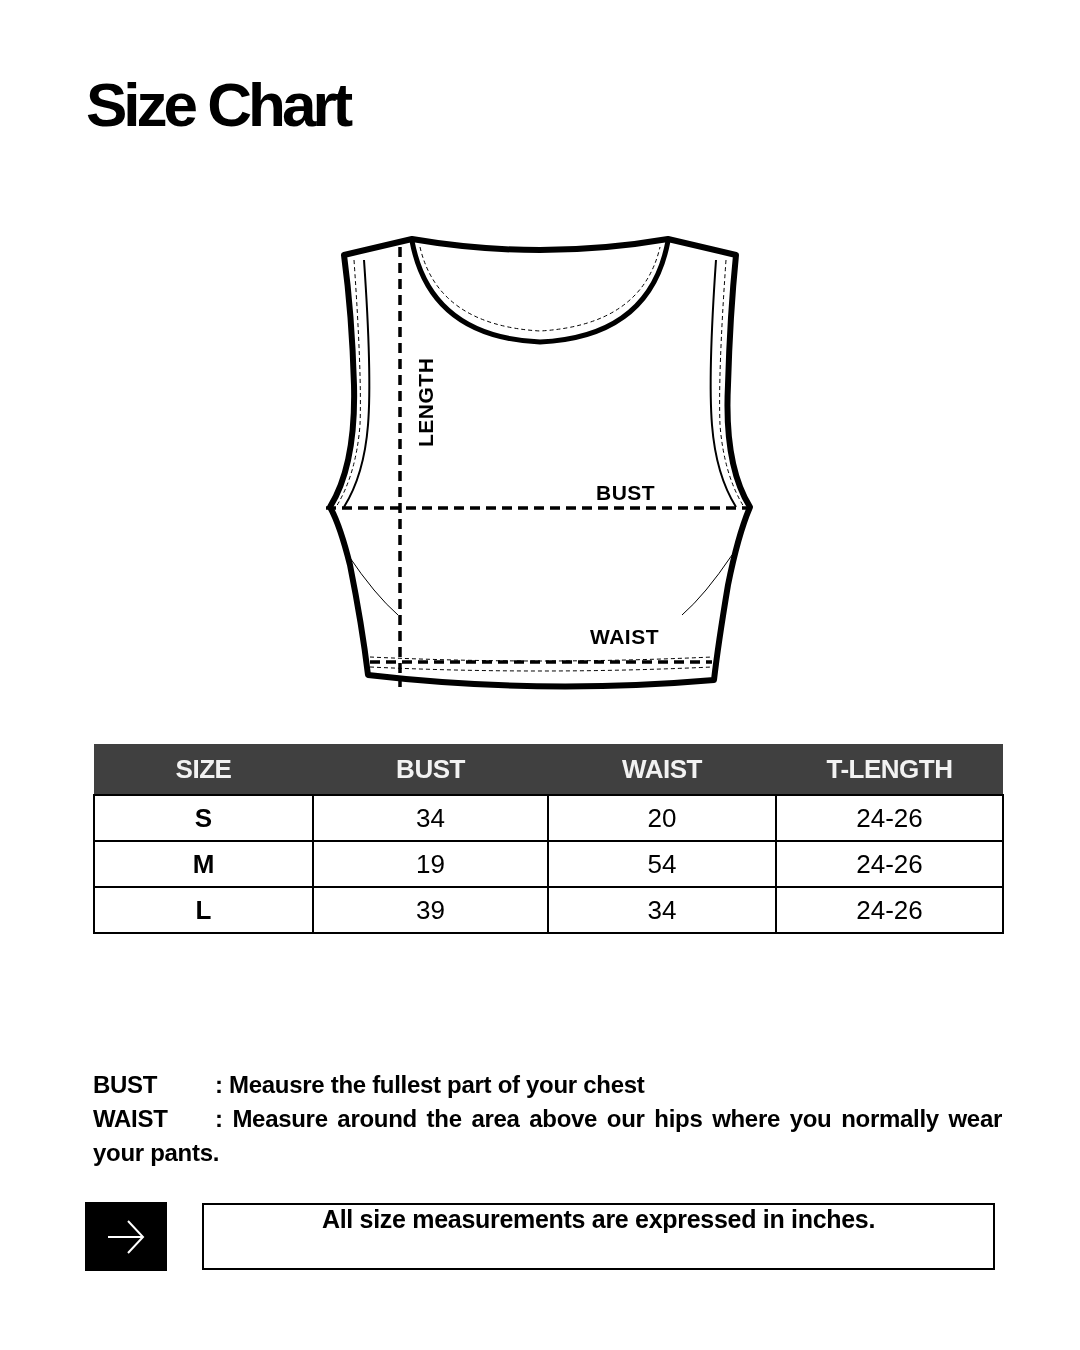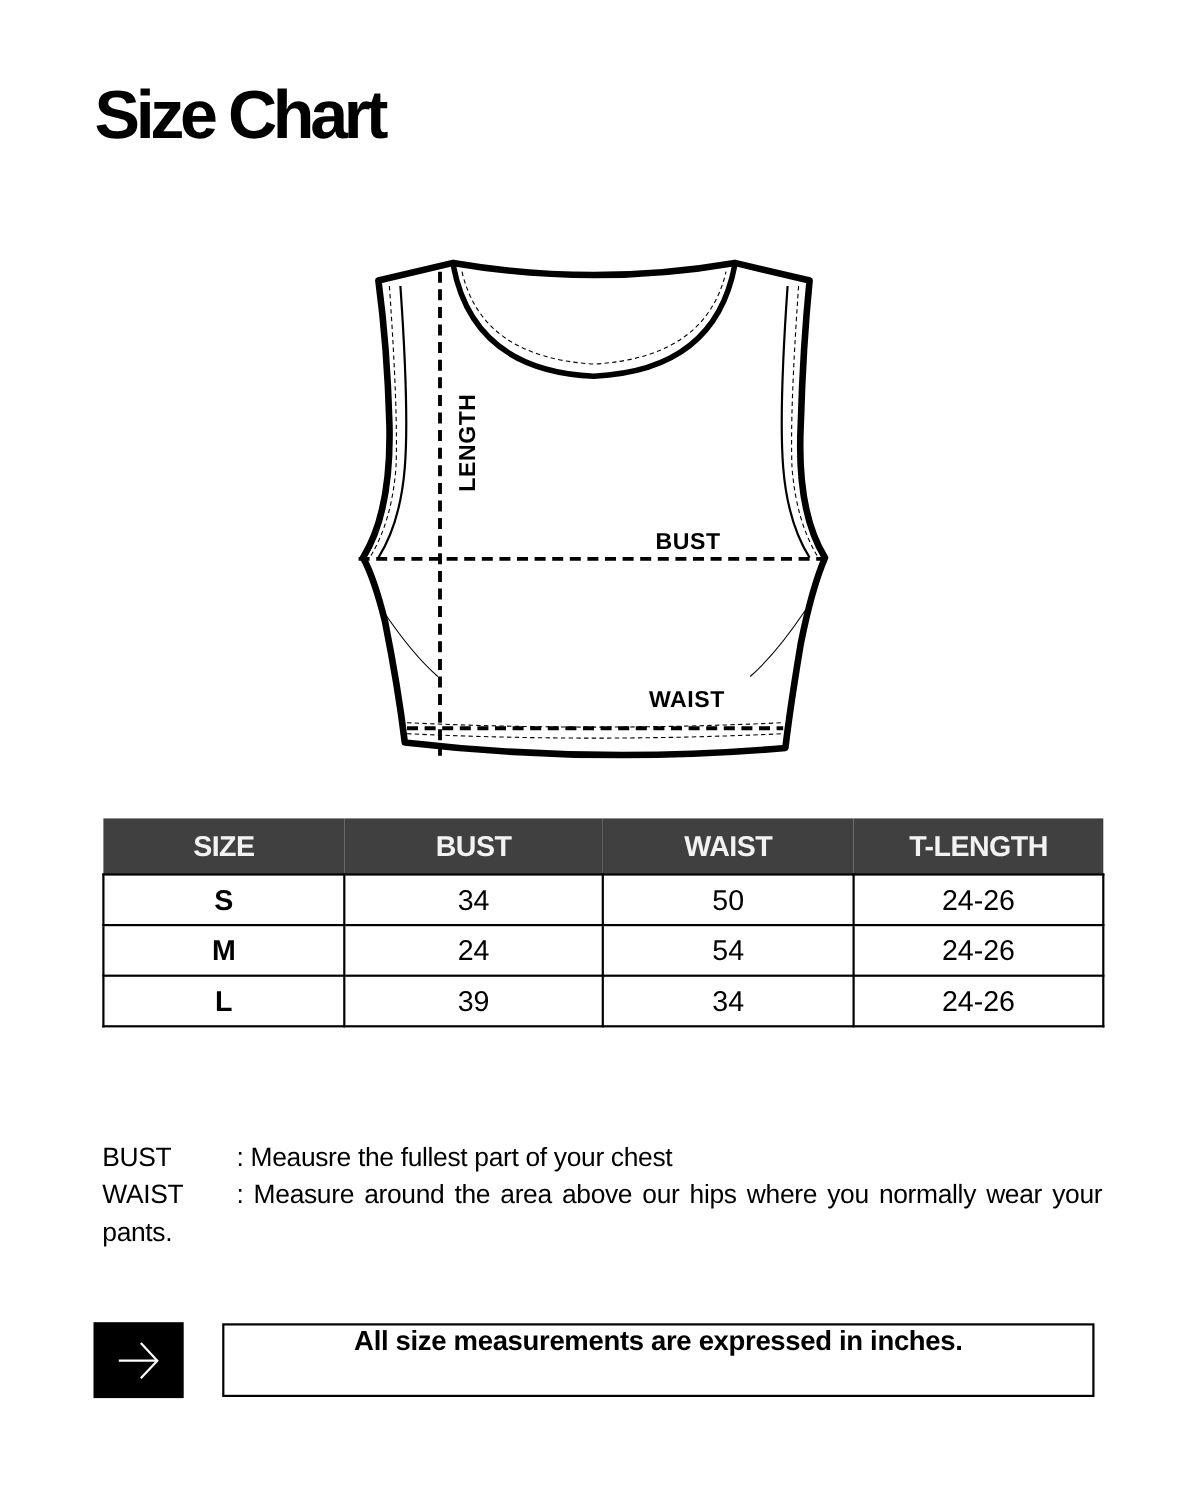--- a/index.html
+++ b/index.html
@@ -5,21 +5,21 @@
     html, body { margin: 0; padding: 0; background: #ffffff; }
     body { width: 1080px; height: 1350px; position: relative; overflow: hidden; font-family: "Liberation Sans", sans-serif; color: #000; }
     .title { position: absolute; left: 86px; top: 74px; font-size: 62px; font-weight: 700; letter-spacing: -4px; line-height: 1; }
     .diagram { position: absolute; left: 320px; top: 225px; width: 440px; height: 470px; }
     .diagram svg { width: 440px; height: 470px; display: block; }
     .diag-label { position: absolute; font-weight: 700; font-size: 21px; letter-spacing: 0.5px; }
     .size-table { position: absolute; left: 93px; top: 744px; width: 909px; border-collapse: collapse; table-layout: fixed; }
     .size-table th { background: #404040; color: #f2f2f2; font-size: 26px; font-weight: 700; height: 50px; padding: 0; text-align: center; letter-spacing: -0.5px; }
     .size-table td { border: 2.5px solid #000; height: 44px; padding: 0; text-align: center; font-size: 26px; }
     .size-table td.size-cell { font-weight: 700; }
-    .notes { position: absolute; left: 93px; top: 1036px; width: 909px; font-size: 24px; font-weight: 400; line-height: 34px; letter-spacing: -0.3px; }
+    .notes { position: absolute; left: 93px; top: 1068px; width: 909px; font-size: 24px; font-weight: 700; line-height: 34px; letter-spacing: -0.3px; }
     .note-key { display: inline-block; }
     .arrow-box { position: absolute; left: 85px; top: 1202px; width: 82px; height: 69px; background: #000; display: flex; align-items: center; justify-content: center; }
     .footer-box { position: absolute; left: 202px; top: 1203px; width: 789px; height: 63px; border: 2.5px solid #000; display: flex; align-items: flex-start; justify-content: center; font-size: 25px; font-weight: 700; letter-spacing: -0.3px; }
   </style>
 </head>
 <body>
 
 <div class="title">Size Chart</div>
 
 <div class="diagram">
@@ -64,26 +64,26 @@
       <th>SIZE</th>
       <th>BUST</th>
       <th>WAIST</th>
       <th>T-LENGTH</th>
     </tr>
   </thead>
   <tbody>
     <tr>
       <td class="size-cell">S</td>
       <td>34</td>
-      <td>50</td>
+      <td>20</td>
       <td>24-26</td>
     </tr>
     <tr>
       <td class="size-cell">M</td>
-      <td>24</td>
+      <td>19</td>
       <td>54</td>
       <td>24-26</td>
     </tr>
     <tr>
       <td class="size-cell">L</td>
       <td>39</td>
       <td>34</td>
       <td>24-26</td>
     </tr>
   </tbody>

